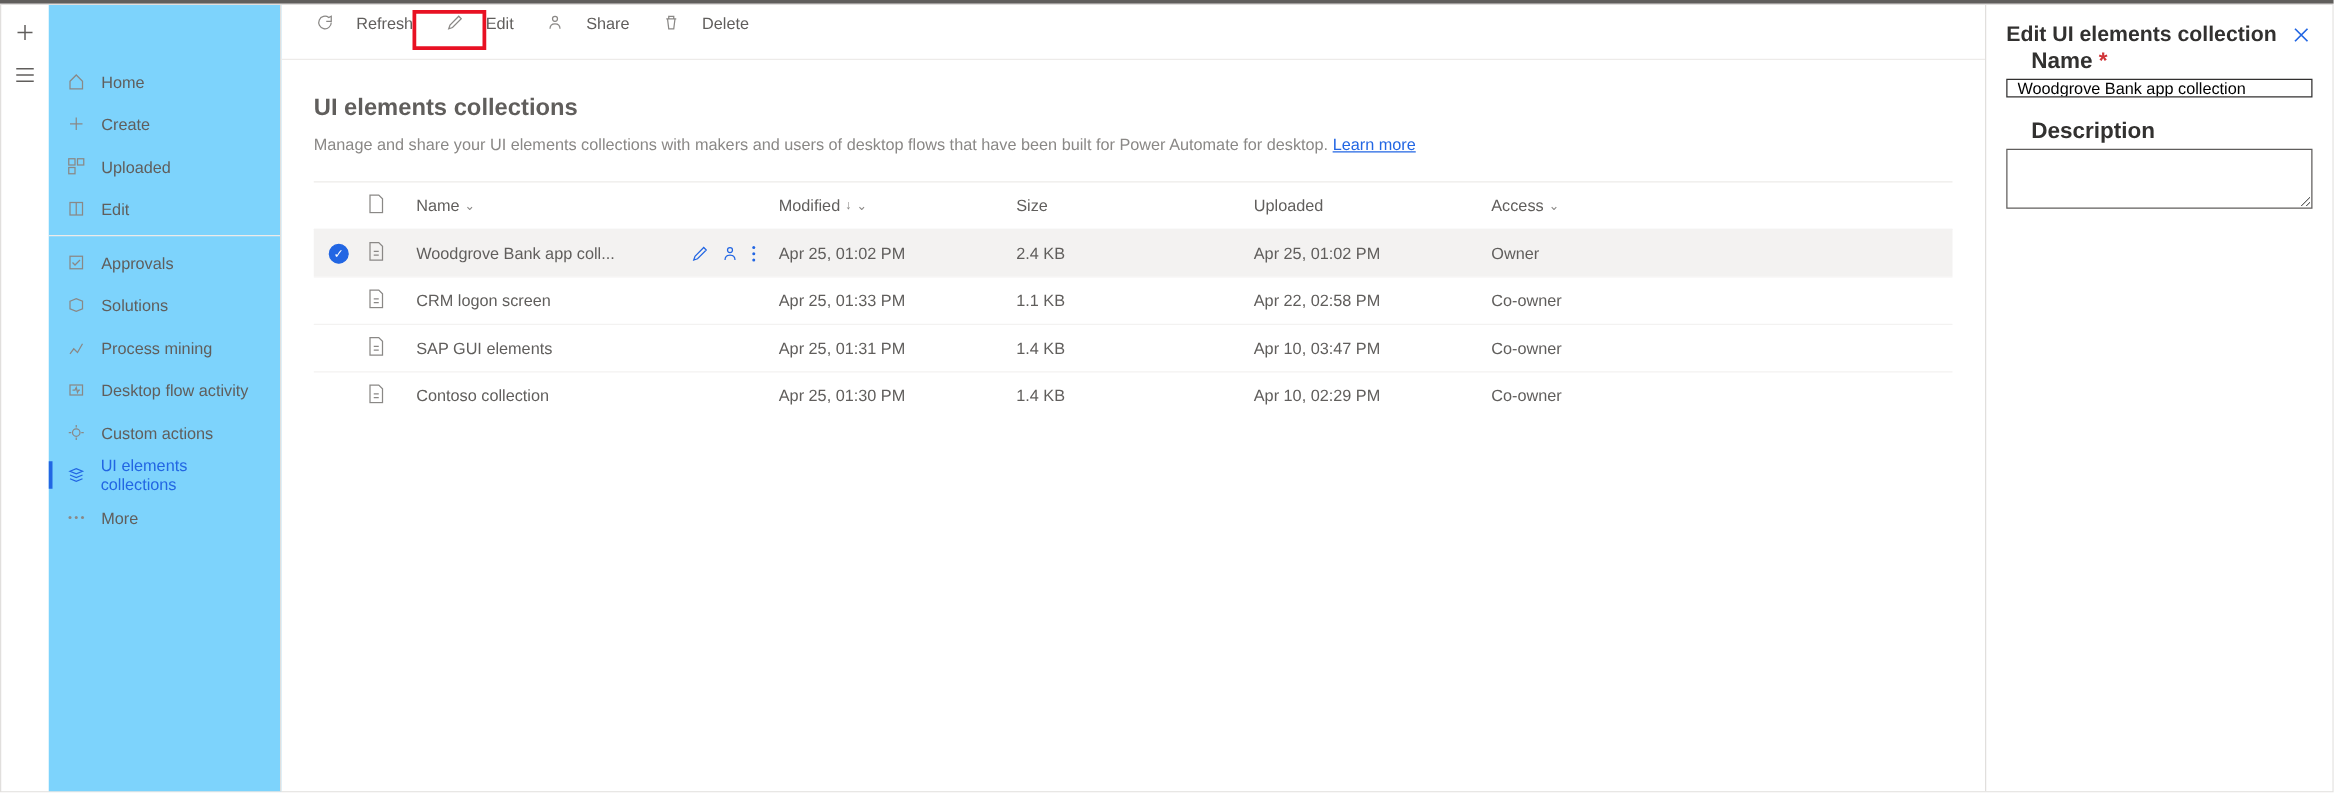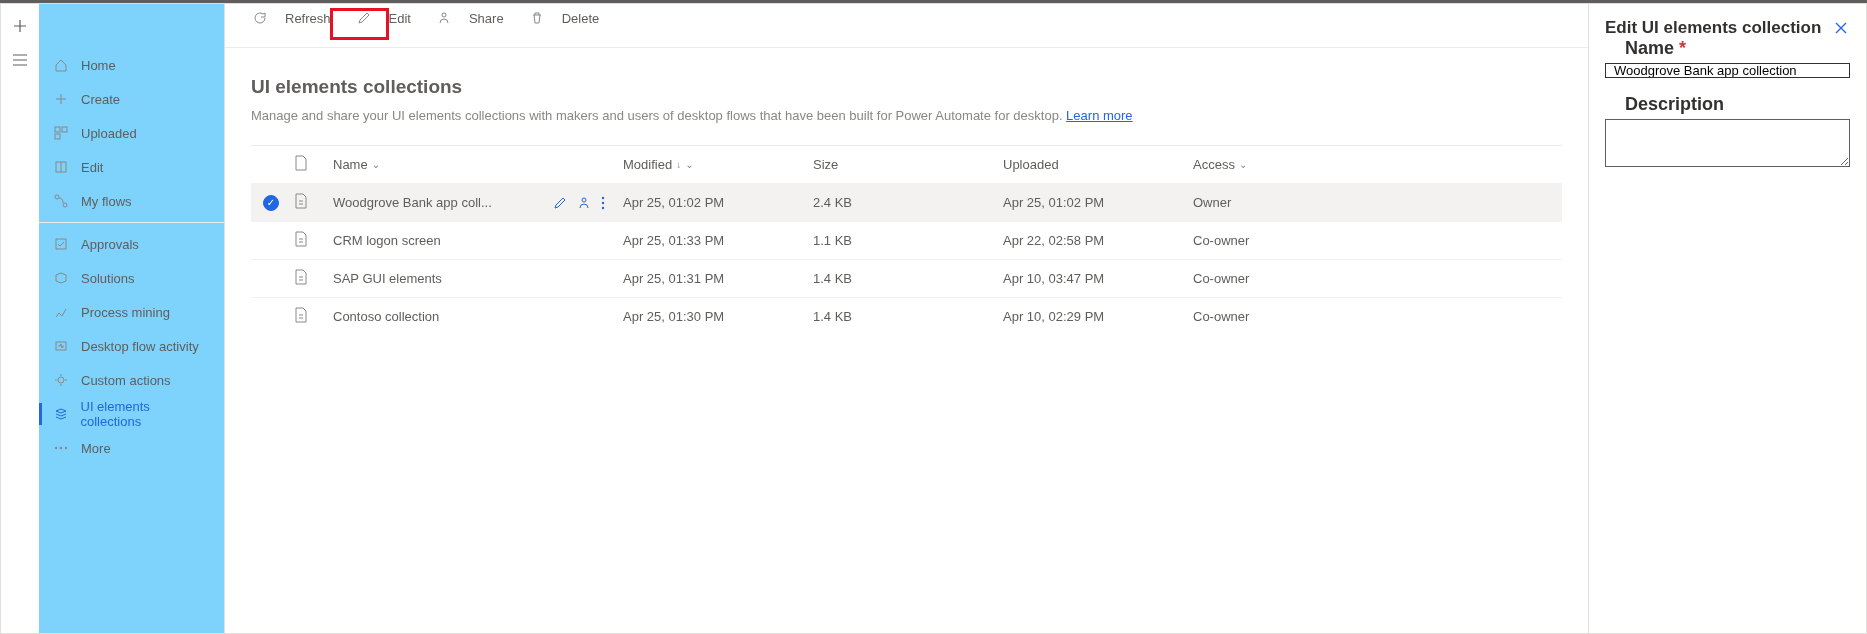--- a/index.html
+++ b/index.html
@@ -299,30 +299,20 @@
         <span>Uploaded</span>
       </div>
       <div class="nav-item">
         <span class="icon">
             <svg width="14" height="14" viewBox="0 0 14 14">
               <rect x="2" y="2" width="10" height="10" fill="none" stroke="currentColor"></rect>
               <path d="M7 2v10" stroke="currentColor"></path>
             </svg>
           </span>
         <span>Edit</span>
-      </div>
-      <div class="nav-item">
-        <span class="icon">
-            <svg width="14" height="14" viewBox="0 0 14 14">
-              <circle cx="3" cy="3" r="2" fill="none" stroke="currentColor"></circle>
-              <circle cx="11" cy="11" r="2" fill="none" stroke="currentColor"></circle>
-              <path d="M5 4q4 0 4 5" fill="none" stroke="currentColor"></path>
-            </svg>
-          </span>
-        <span>My flows</span>
       </div>
     </div>
     <div class="nav-group">
       <div class="nav-item">
         <span class="icon">
             <svg width="14" height="14" viewBox="0 0 14 14">
               <rect x="2" y="2" width="10" height="10" fill="none" stroke="currentColor"></rect>
               <path d="M4 7l2 2 4-4" fill="none" stroke="currentColor"></path>
             </svg>
           </span>

